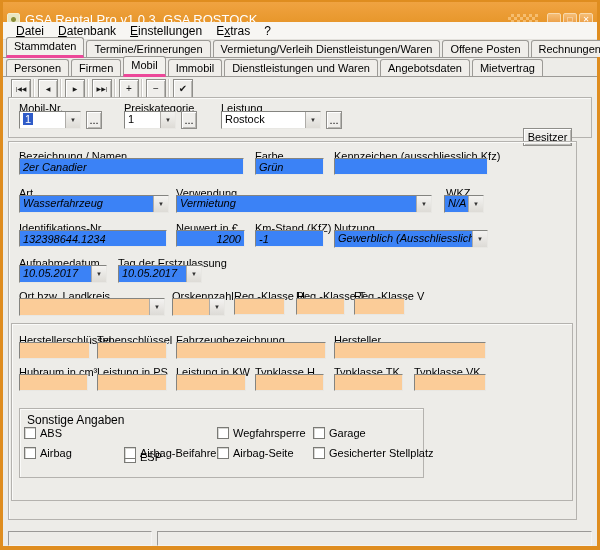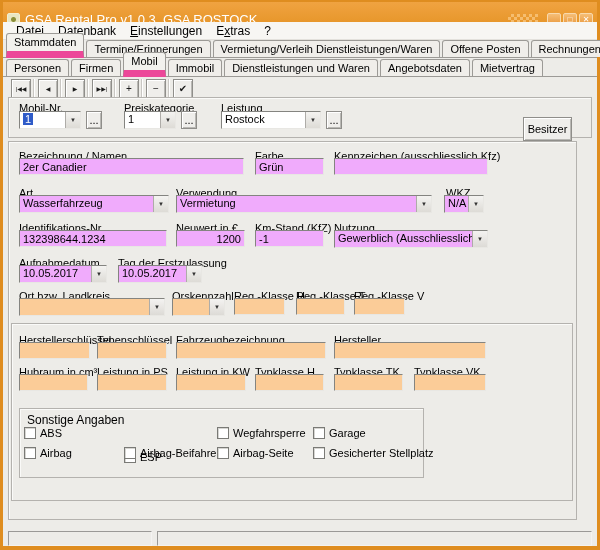--- a/index.html
+++ b/index.html
@@ -50,21 +50,21 @@
     position:absolute; left:3px; width:594px; height:19px;
     border-bottom:1px solid #9c9a96;
     display:flex; align-items:flex-end; padding-left:3px;
   }
   .t1 { top:39px; } .t2 { top:58px; }
   .tab {
     font-size:11px; padding:2px 7px 2px; background:#F0EEEA;
     border:1px solid #9c9a96; border-bottom:none; border-radius:3px 3px 0 0;
     margin-right:2px; white-space:nowrap; color:#000;
   }
-  .tab.active { background:#F2F1ED; margin-bottom:-1px; padding-bottom:3px; border-bottom:7px solid #ec4899; }
+  .tab.active { background:#F2F1ED; margin-bottom:-1px; padding-bottom:3px; border-bottom:3px solid #ec4899; }
 
   
   .toolbar { position:absolute; left:8px; top:77px; height:24px; display:flex; align-items:center; }
   .tcell { padding:0 3px; border-left:1px solid #fff; box-shadow:-1px 0 0 #c9c7c3; }
   .tcell:first-child { border-left:none; box-shadow:none; }
   .tbtn {
     width:20px; height:20px; background:#efeeeb;
     border:1px solid #8f8e8a; box-shadow:inset 1px 1px 0 #fff, inset -1px -1px 0 #b9b8b4;
     display:flex; align-items:center; justify-content:center;
     font-size:6px; color:#1a1a1a; line-height:1;
@@ -80,21 +80,21 @@
   .gb-title { position:absolute; left:27px; top:413px; font-size:12px; }
 
   
   .lbl { position:absolute; font-size:11px; color:#000; white-space:nowrap; }
   .tf {
     position:absolute; height:17px; border:1px solid;
     border-color:#848480 #e8e7e3 #e8e7e3 #848480;
     font-family:"Liberation Sans",sans-serif; font-size:11px; color:#000;
     padding:0 3px; outline:none;
   }
-  .yellow { background:#f0abfc; }
+  .yellow { background:#3b82f6;font-style:italic; }
   .orange { background:#FBCC98; }
   .white  { background:#FFFFFF; }
   .combo {
     position:absolute; height:18px; border:1px solid;
     border-color:#848480 #e8e7e3 #e8e7e3 #848480;
     display:flex; align-items:stretch;
   }
   .combo .cv { flex:1 1 auto; font-size:11px; padding:1px 3px; white-space:nowrap; overflow:hidden; }
   .combo .ca {
     flex:0 0 15px; background:linear-gradient(#f4f3f1,#dddbd6);
@@ -207,21 +207,21 @@
   </div>
   <span class="btn" style="left:181px;top:111px;width:16px;height:18px">...</span>
 
   <span class="lbl" style="left:221px;top:102px">Leistung</span>
   <div class="combo white" style="left:221px;top:111px;width:100px">
     <span class="cv">Rostock</span>
     <span class="ca">▼</span>
   </div>
   <span class="btn" style="left:326px;top:111px;width:16px;height:18px">...</span>
 
-  <span class="btn" style="left:523px;top:117px;width:49px;height:24px">Besitzer</span>
+  <span class="btn" style="left:523px;top:128px;width:49px;height:18px">Besitzer</span>
 
   <div class="panel main-panel"></div>
 
   <span class="lbl" style="left:19px;top:150px">Bezeichnung / Namen</span>
   <input class="tf yellow" style="left: 19px; top: 158px; width: 225px;" value="2er Canadier">
   <span class="lbl" style="left:255px;top:150px">Farbe</span>
   <input class="tf yellow" style="left: 255px; top: 158px; width: 69px;" value="Grün">
   <span class="lbl" style="left:334px;top:150px">Kennzeichen (ausschliesslich Kfz)</span>
   <input class="tf yellow" style="left: 334px; top: 158px; width: 154px;" value="">
 

